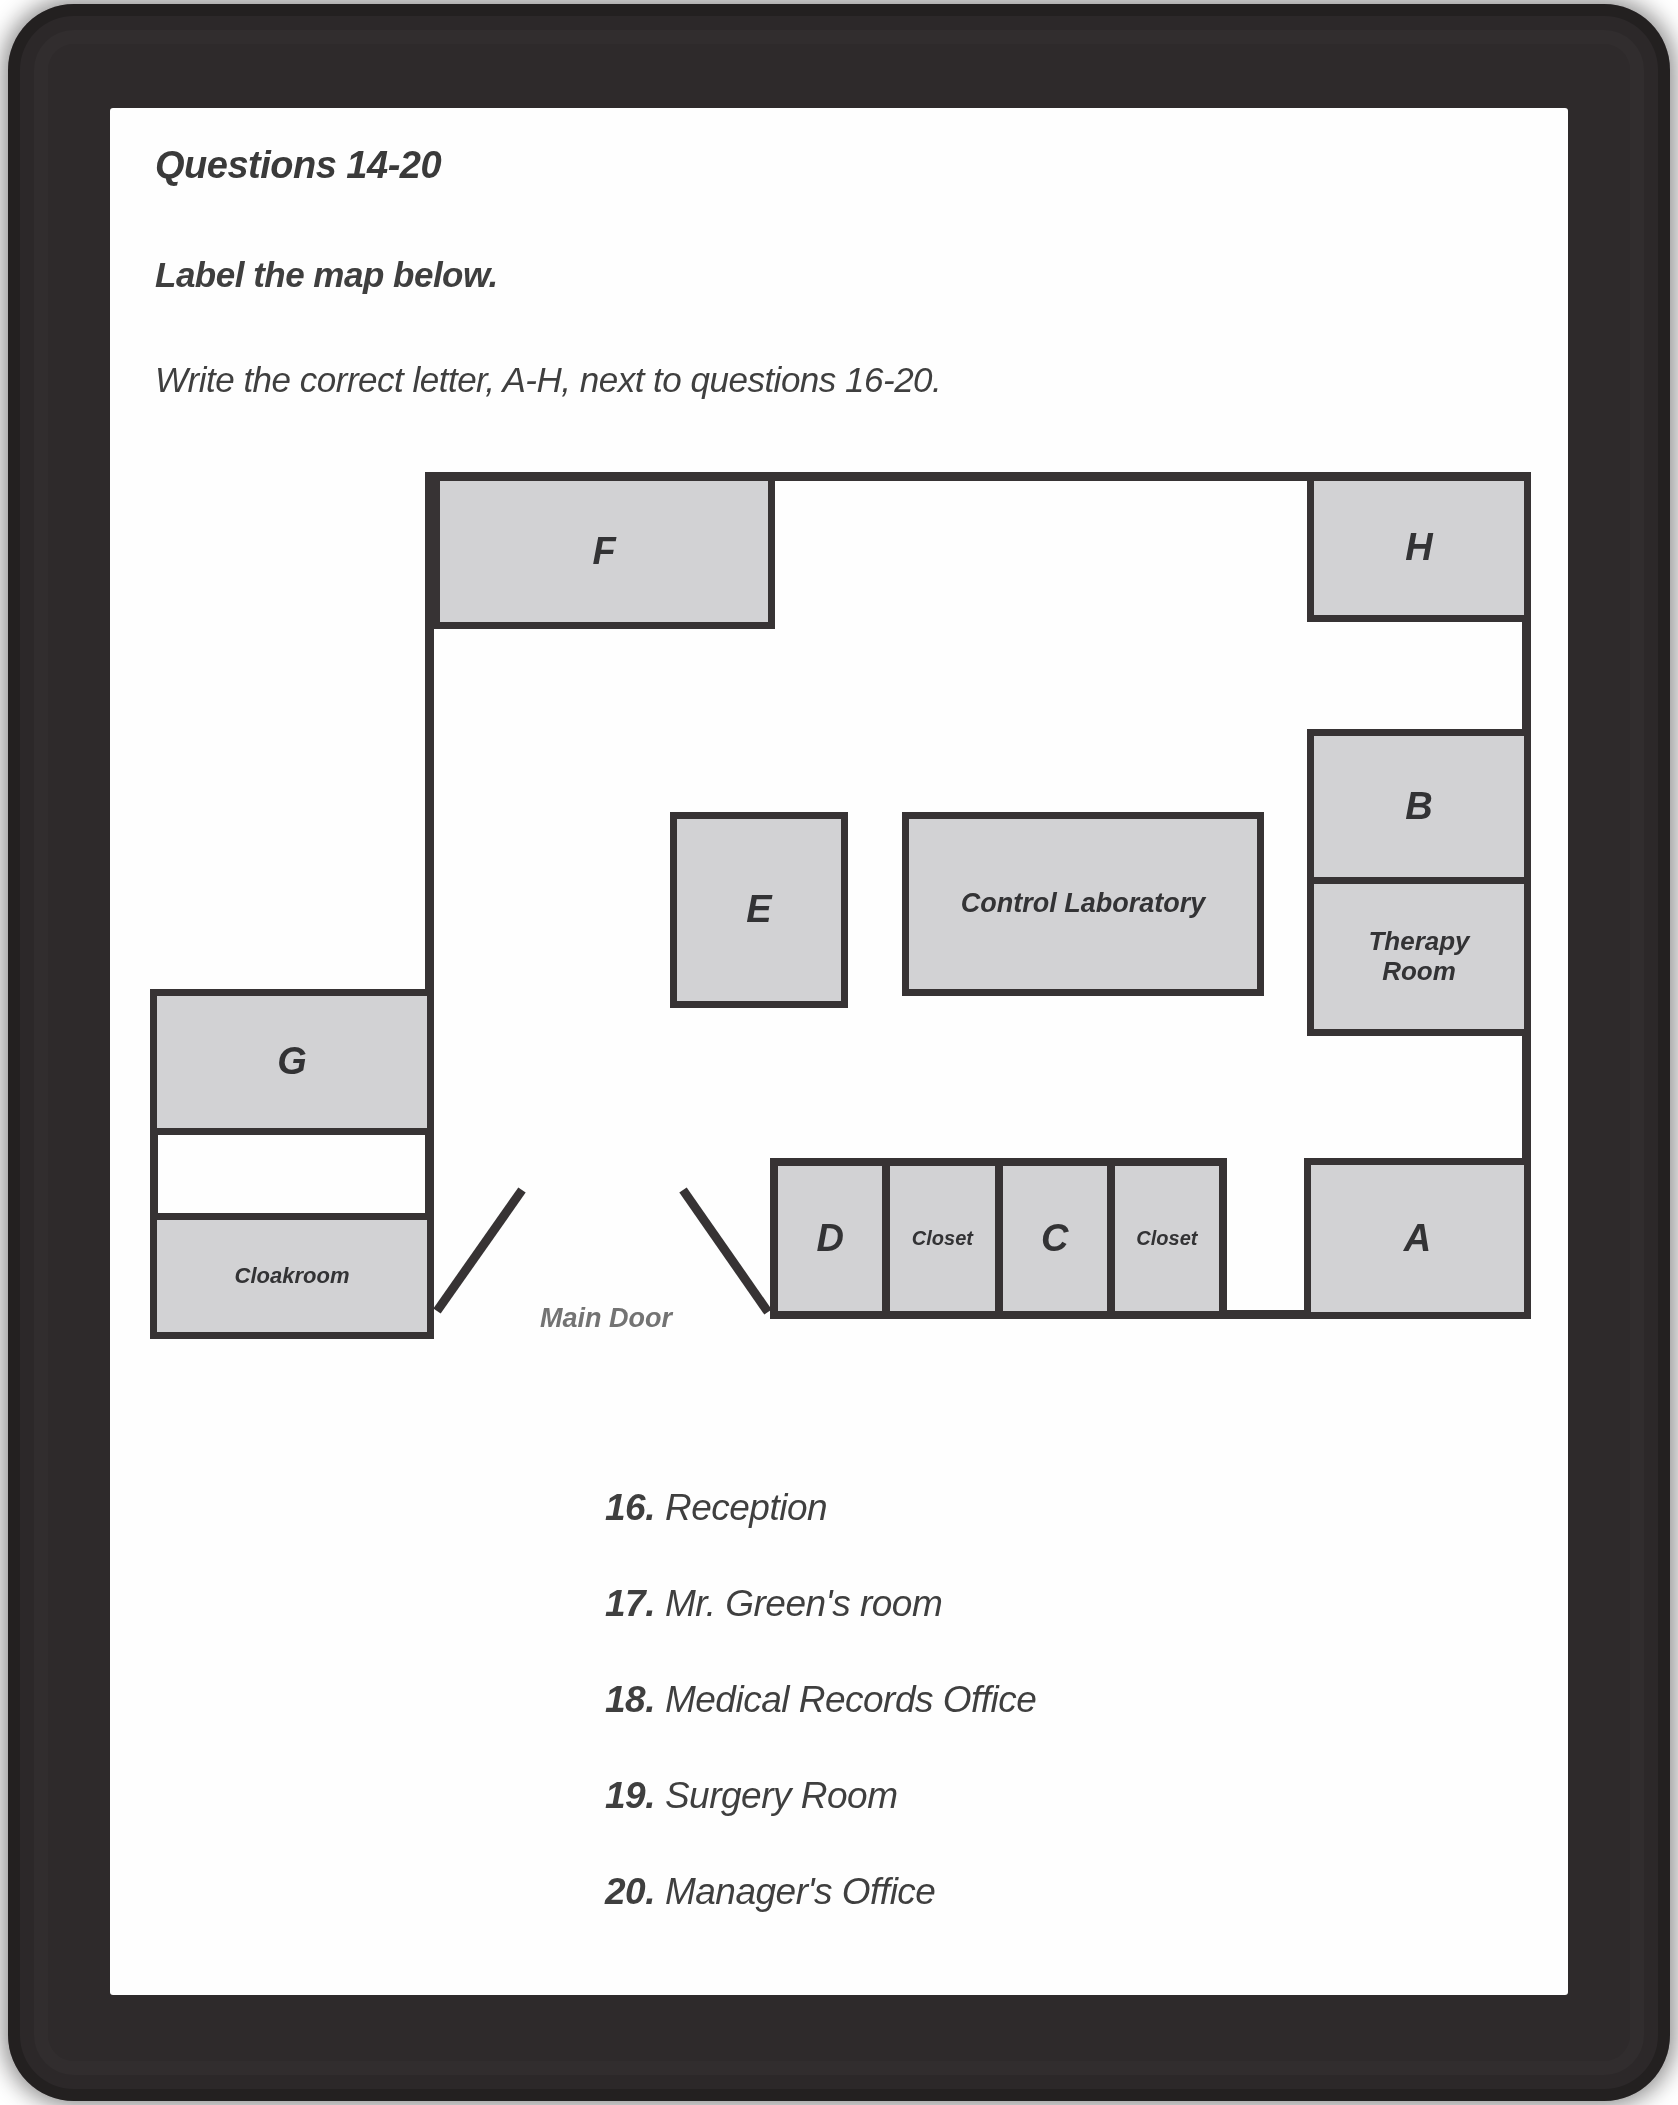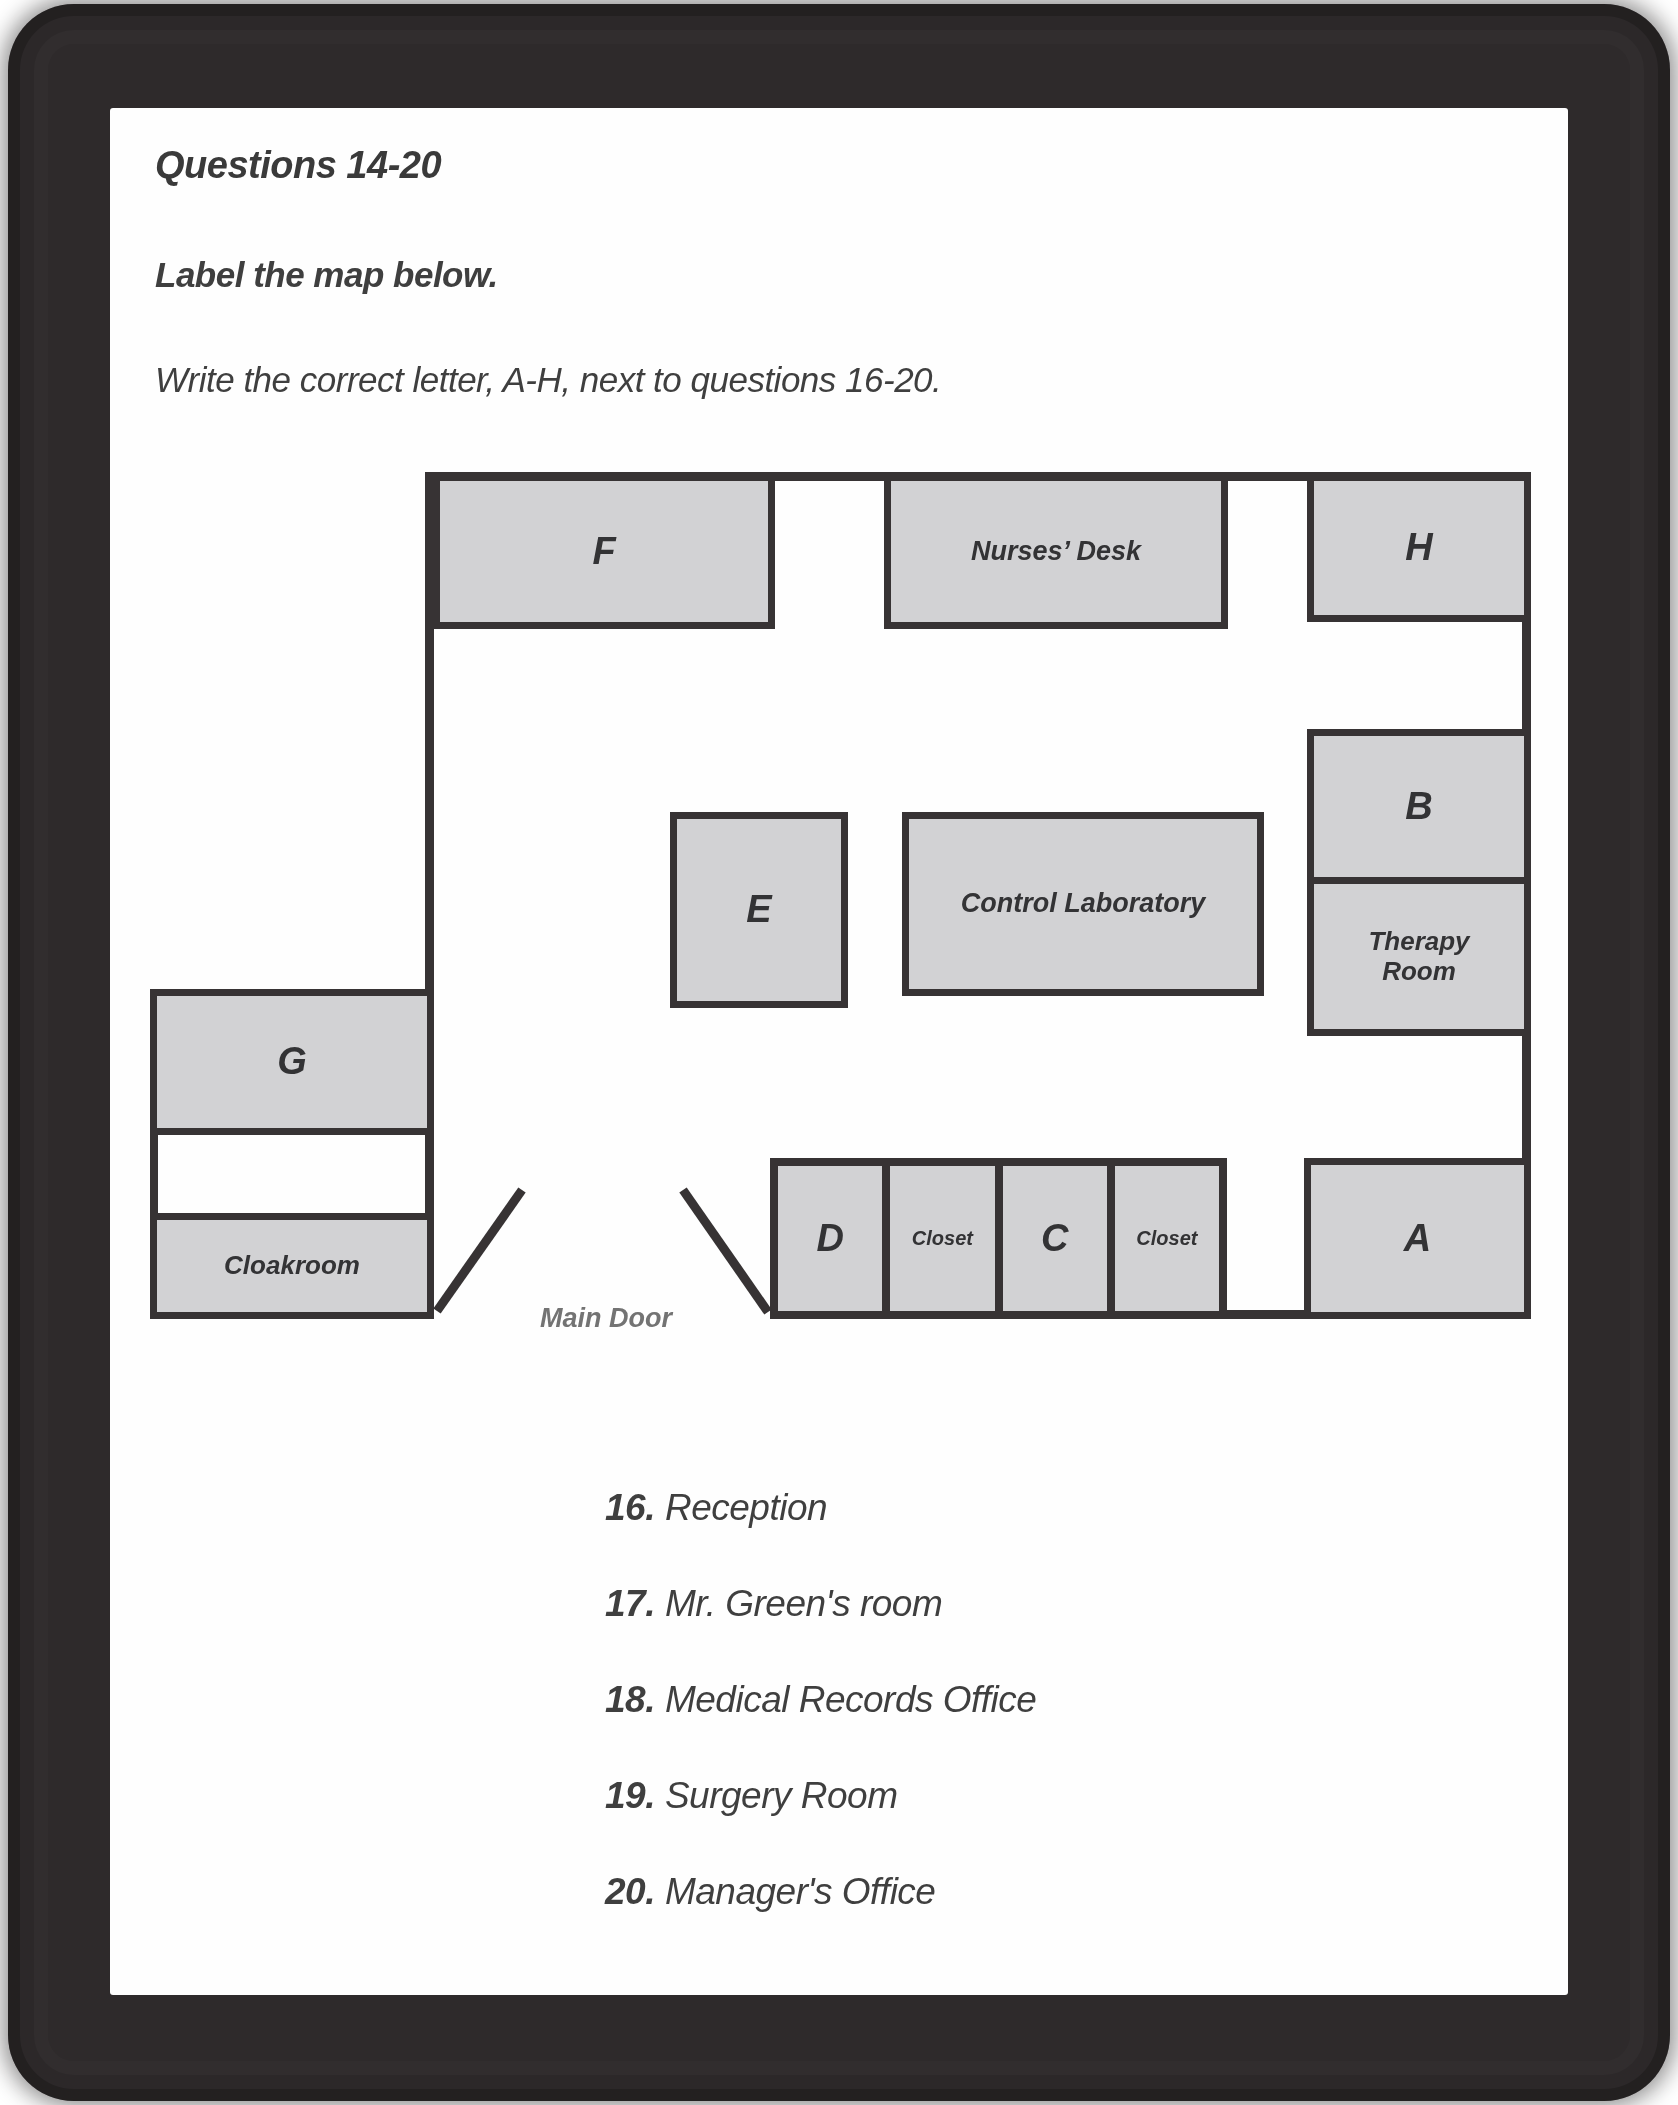--- a/index.html
+++ b/index.html
@@ -35,21 +35,21 @@
         font-size:38px;text-align:center;line-height:1.15;box-sizing:border-box;}
   .r-f{left:318px;top:4px;width:342px;height:155px;}
   .r-nd{left:769px;top:4px;width:344px;height:155px;font-size:27px;}
   .r-h{left:1192px;top:4px;width:224px;height:148px;}
   .r-b{left:1192px;top:259px;width:224px;height:155px;}
   .r-therapy{left:1192px;top:407px;width:224px;height:159px;font-size:26px;
              padding:4px 46px;}
   .r-e{left:555px;top:342px;width:178px;height:196px;}
   .r-cl{left:787px;top:342px;width:362px;height:184px;font-size:27px;}
   .r-g{left:35px;top:519px;width:284px;height:146px;}
-  .r-cloak{left:35px;top:743px;width:284px;height:106px;font-size:26px;}
+  .r-cloak{left:35px;top:743px;width:284px;height:126px;font-size:22px;}
   .r-a{left:1189px;top:688px;width:227px;height:161px;}
   .d-block{position:absolute;left:655px;top:688px;width:457px;height:161px;
            background:#373334;padding:8px;box-sizing:border-box;
            display:flex;gap:8px;}
   .cell{flex:1;background:#d2d2d4;display:flex;align-items:center;
         justify-content:center;font-style:italic;font-weight:bold;
         color:#333335;font-size:38px;}
   .cell.small{font-size:20px;}
   .door-svg{position:absolute;left:0;top:0;width:1422px;height:872px;}
   .main-door{position:absolute;left:371px;top:833px;width:240px;
@@ -75,21 +75,20 @@
 
     <div class="map">
 
       <div class="wall w-top"></div>
       <div class="wall w-left"></div>
       <div class="wall w-right"></div>
       <div class="wall w-bottom"></div>
       <div class="wall w-gblock"></div>
 
       <div class="room r-f">F</div>
-      <div class="room r-nd">Nurses’ Desk</div>
       <div class="room r-h">H</div>
       <div class="room r-b">B</div>
       <div class="room r-therapy">Therapy Room</div>
       <div class="room r-e">E</div>
       <div class="room r-cl">Control Laboratory</div>
       <div class="room r-g">G</div>
       <div class="room r-cloak">Cloakroom</div>
       <div class="room r-a">A</div>
 
       <div class="d-block">

